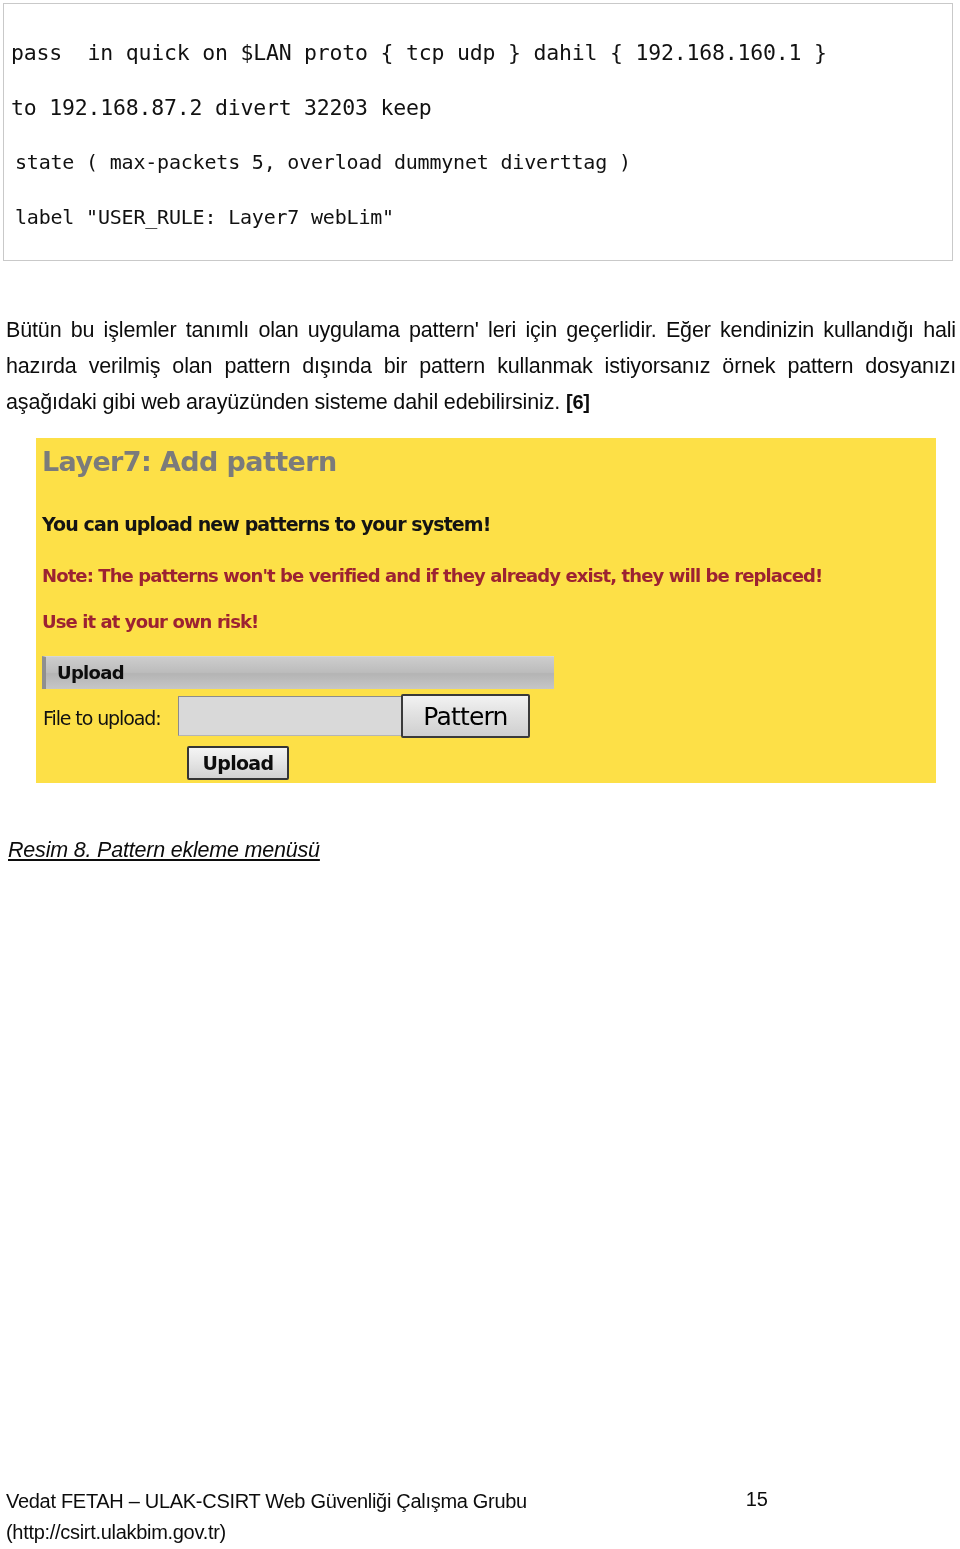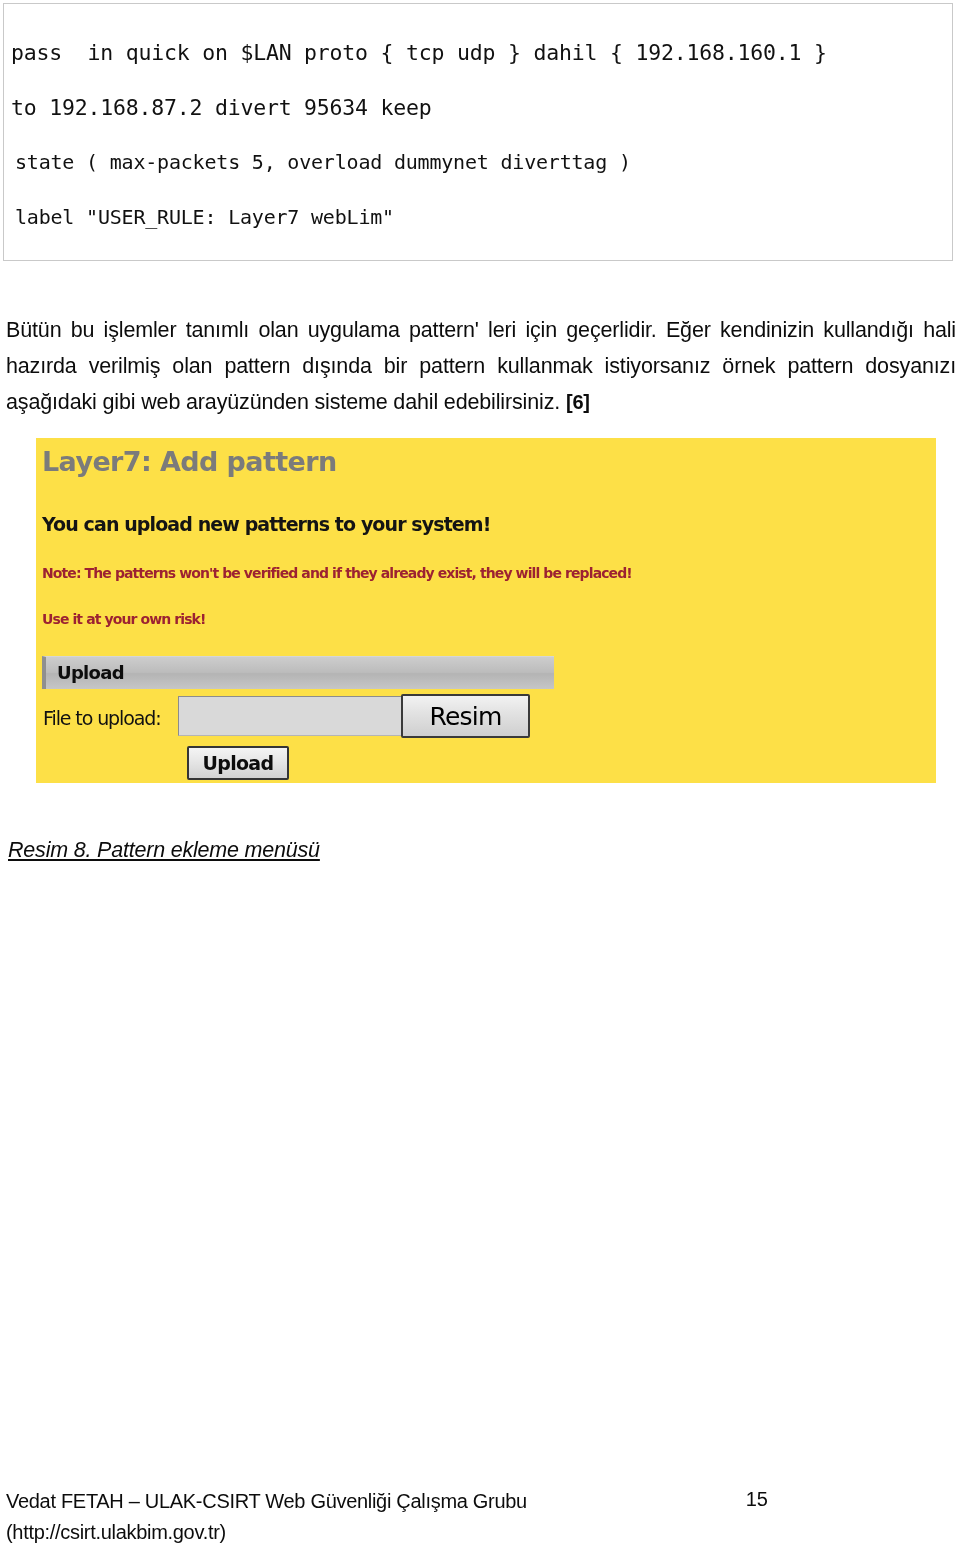--- a/index.html
+++ b/index.html
@@ -90,21 +90,21 @@
     font-weight: bold;
     color: #141414;
     letter-spacing: -0.9px;
     white-space: nowrap;
   }
 
   .warn-line {
     position: absolute;
     left: 6px;
     font-family: "DejaVu Sans", sans-serif;
-    font-size: 14px;
+    font-size: 18px;
     font-weight: bold;
     color: #9c2232;
     letter-spacing: -0.9px;
     white-space: nowrap;
   }
   #warn-line-1 { top: 127px; }
   #warn-line-2 { top: 173px; }
 
   
   #upload-form {
@@ -245,21 +245,21 @@
     top: 2px;
     font-size: 20px;
     color: #0c0c0c;
   }
 </style>
 </head>
 <body>
 
 <div id="code-block">
   <div class="code-line cl0">pass  in quick on $LAN proto { tcp udp } dahil { 192.168.160.1 }</div>
-  <div class="code-line cl1">to 192.168.87.2 divert 95634 keep</div>
+  <div class="code-line cl1">to 192.168.87.2 divert 32203 keep</div>
   <div class="code-line cl2">state ( max-packets 5, overload dummynet diverttag )</div>
   <div class="code-line cl3">label "USER_RULE: Layer7 webLim"</div>
 </div>
 
 <p id="body-paragraph"><span>Bütün bu işlemler tanımlı olan uygulama pattern' leri için geçerlidir. Eğer kendinizin kullandığı hali hazırda verilmiş olan pattern dışında bir pattern kullanmak istiyorsanız örnek pattern dosyanızı aşağıdaki gibi web arayüzünden sisteme dahil edebilirsiniz. </span><span class="ref-mark">[6]</span></p>
 
 <div id="screenshot-figure">
 
   <div id="panel-title">Layer7: Add pattern</div>
 
@@ -271,21 +271,21 @@
   <div id="upload-form">
 
     <div id="upload-header">
       <span id="upload-header-label">Upload</span>
     </div>
 
     <div id="file-row">
       <span id="file-label">File to upload:</span>
       <div id="file-input" title=""></div>
       <div id="browse-button">
-        <span id="browse-button-label">Resim</span>
+        <span id="browse-button-label">Pattern</span>
       </div>
     </div>
 
     <div id="upload-button">
       <span id="upload-button-label">Upload</span>
     </div>
 
   </div>
 </div>
 

